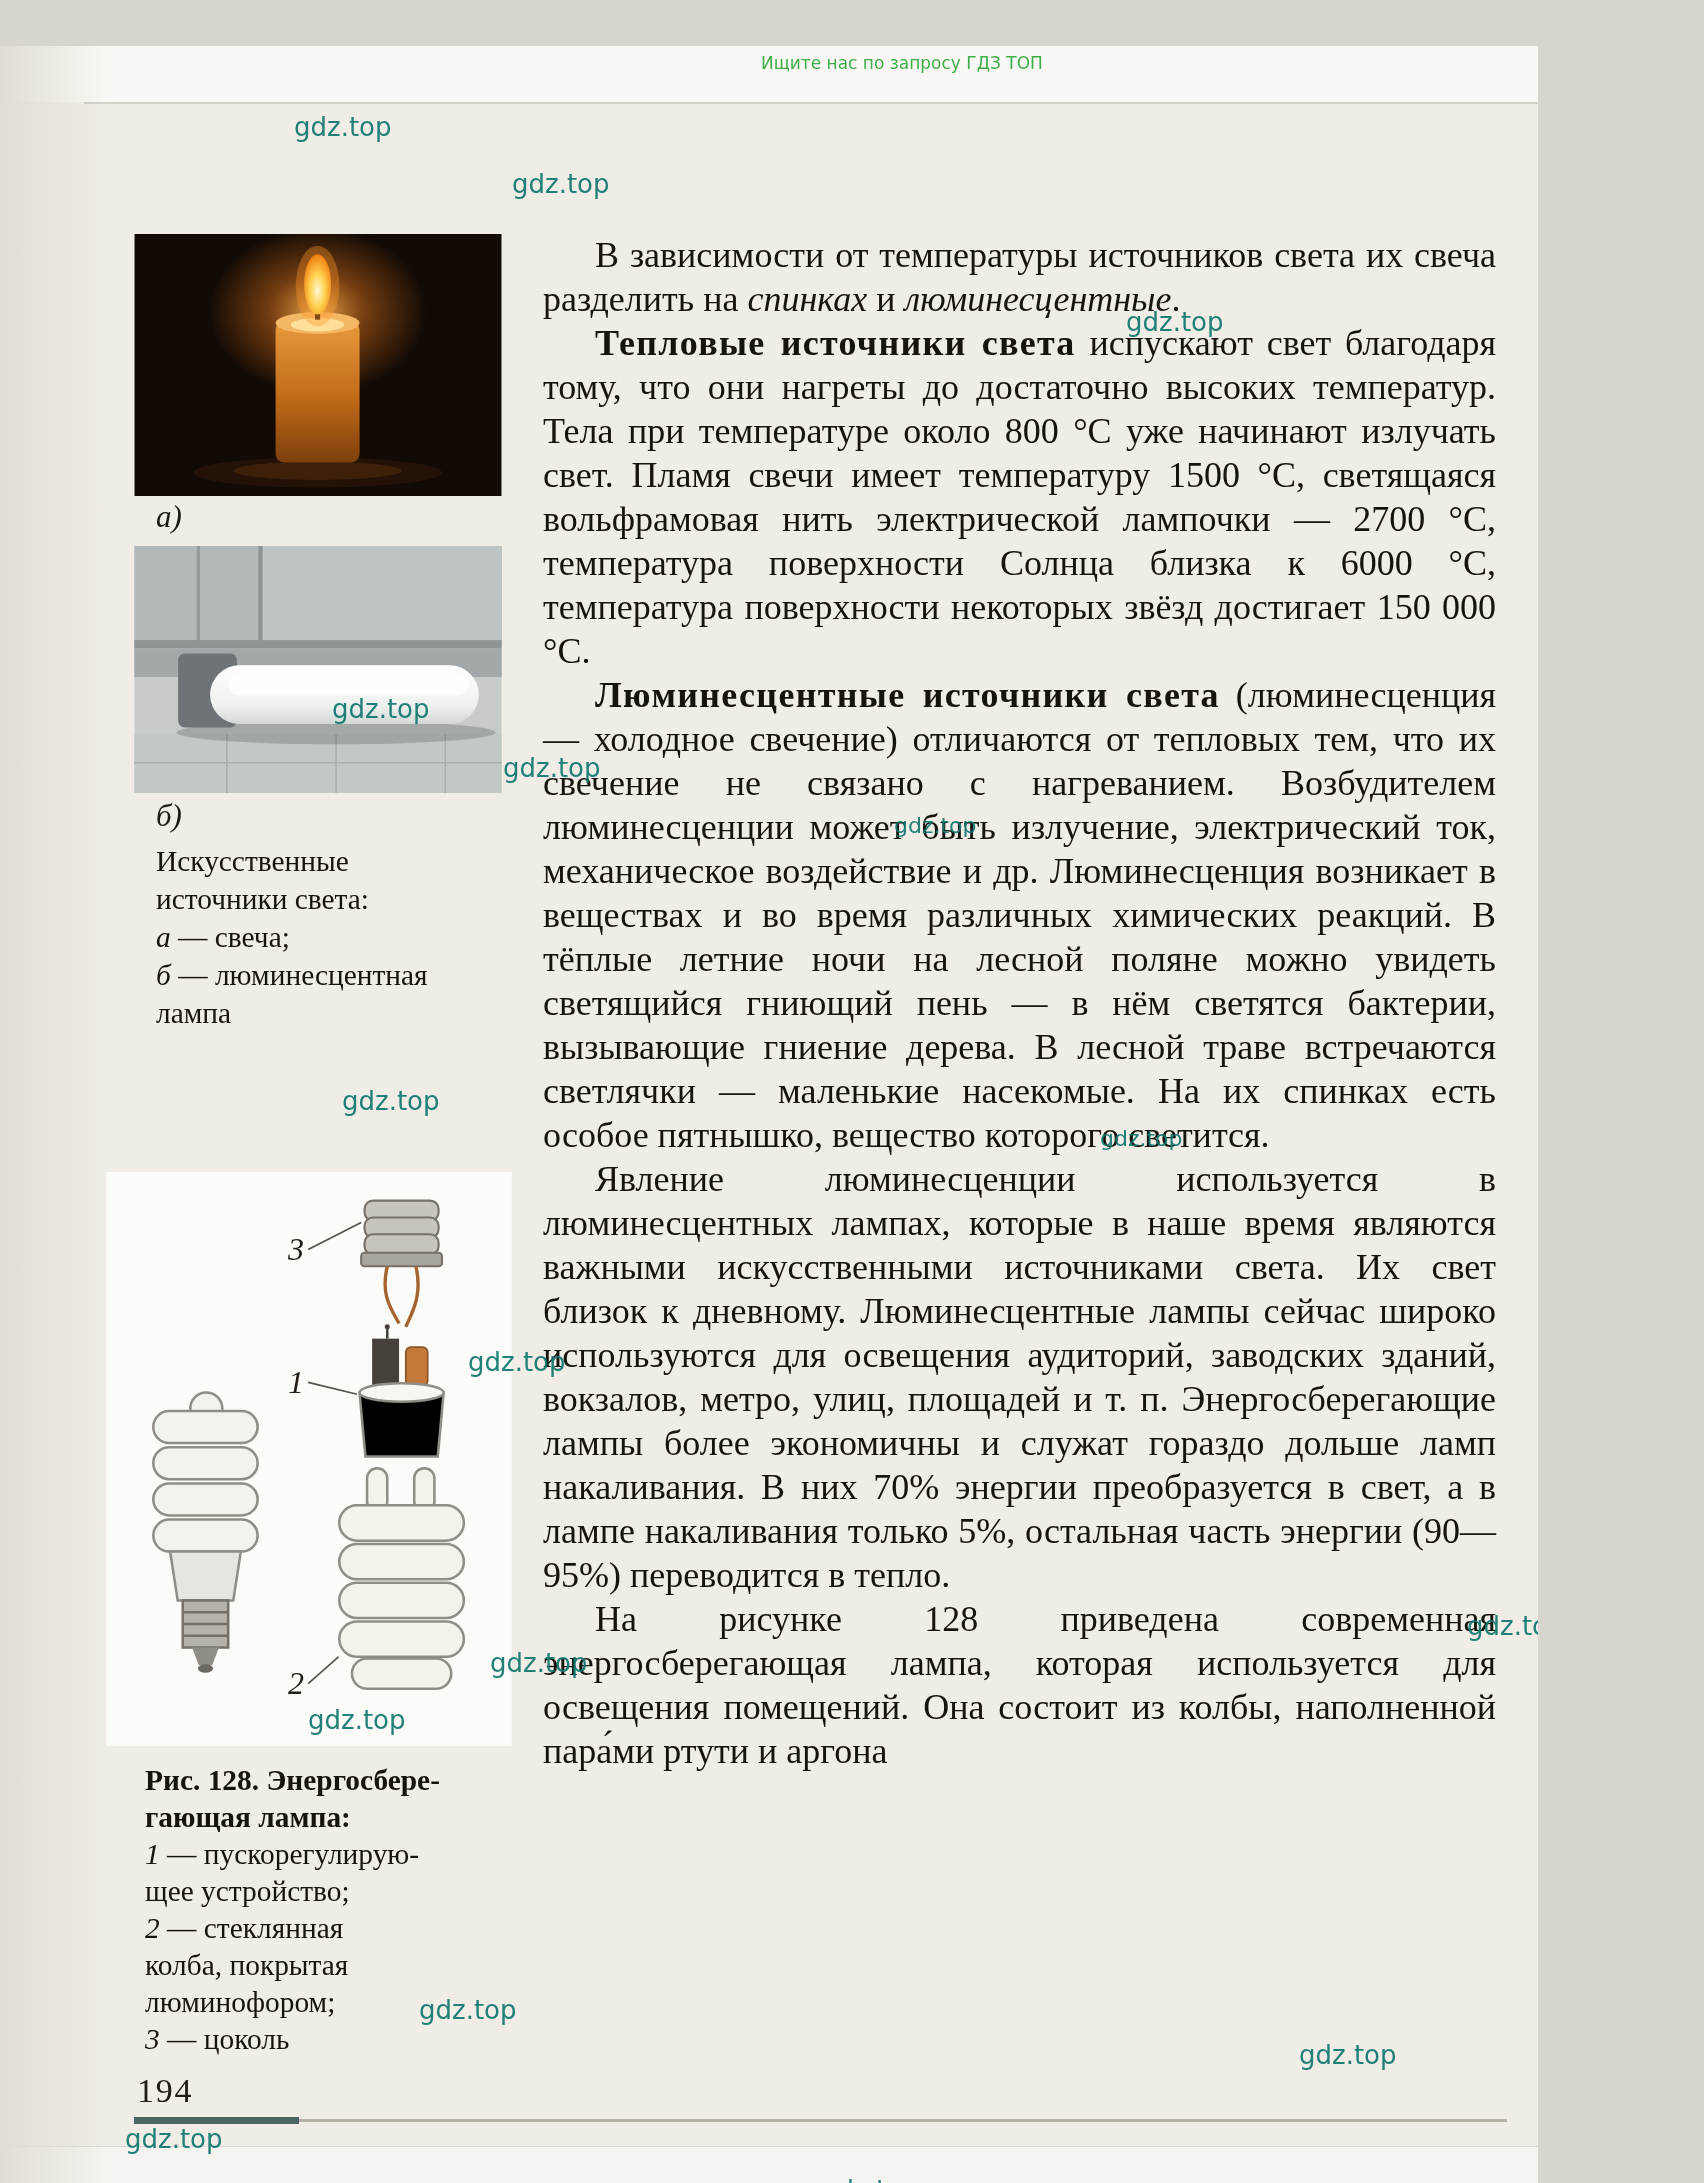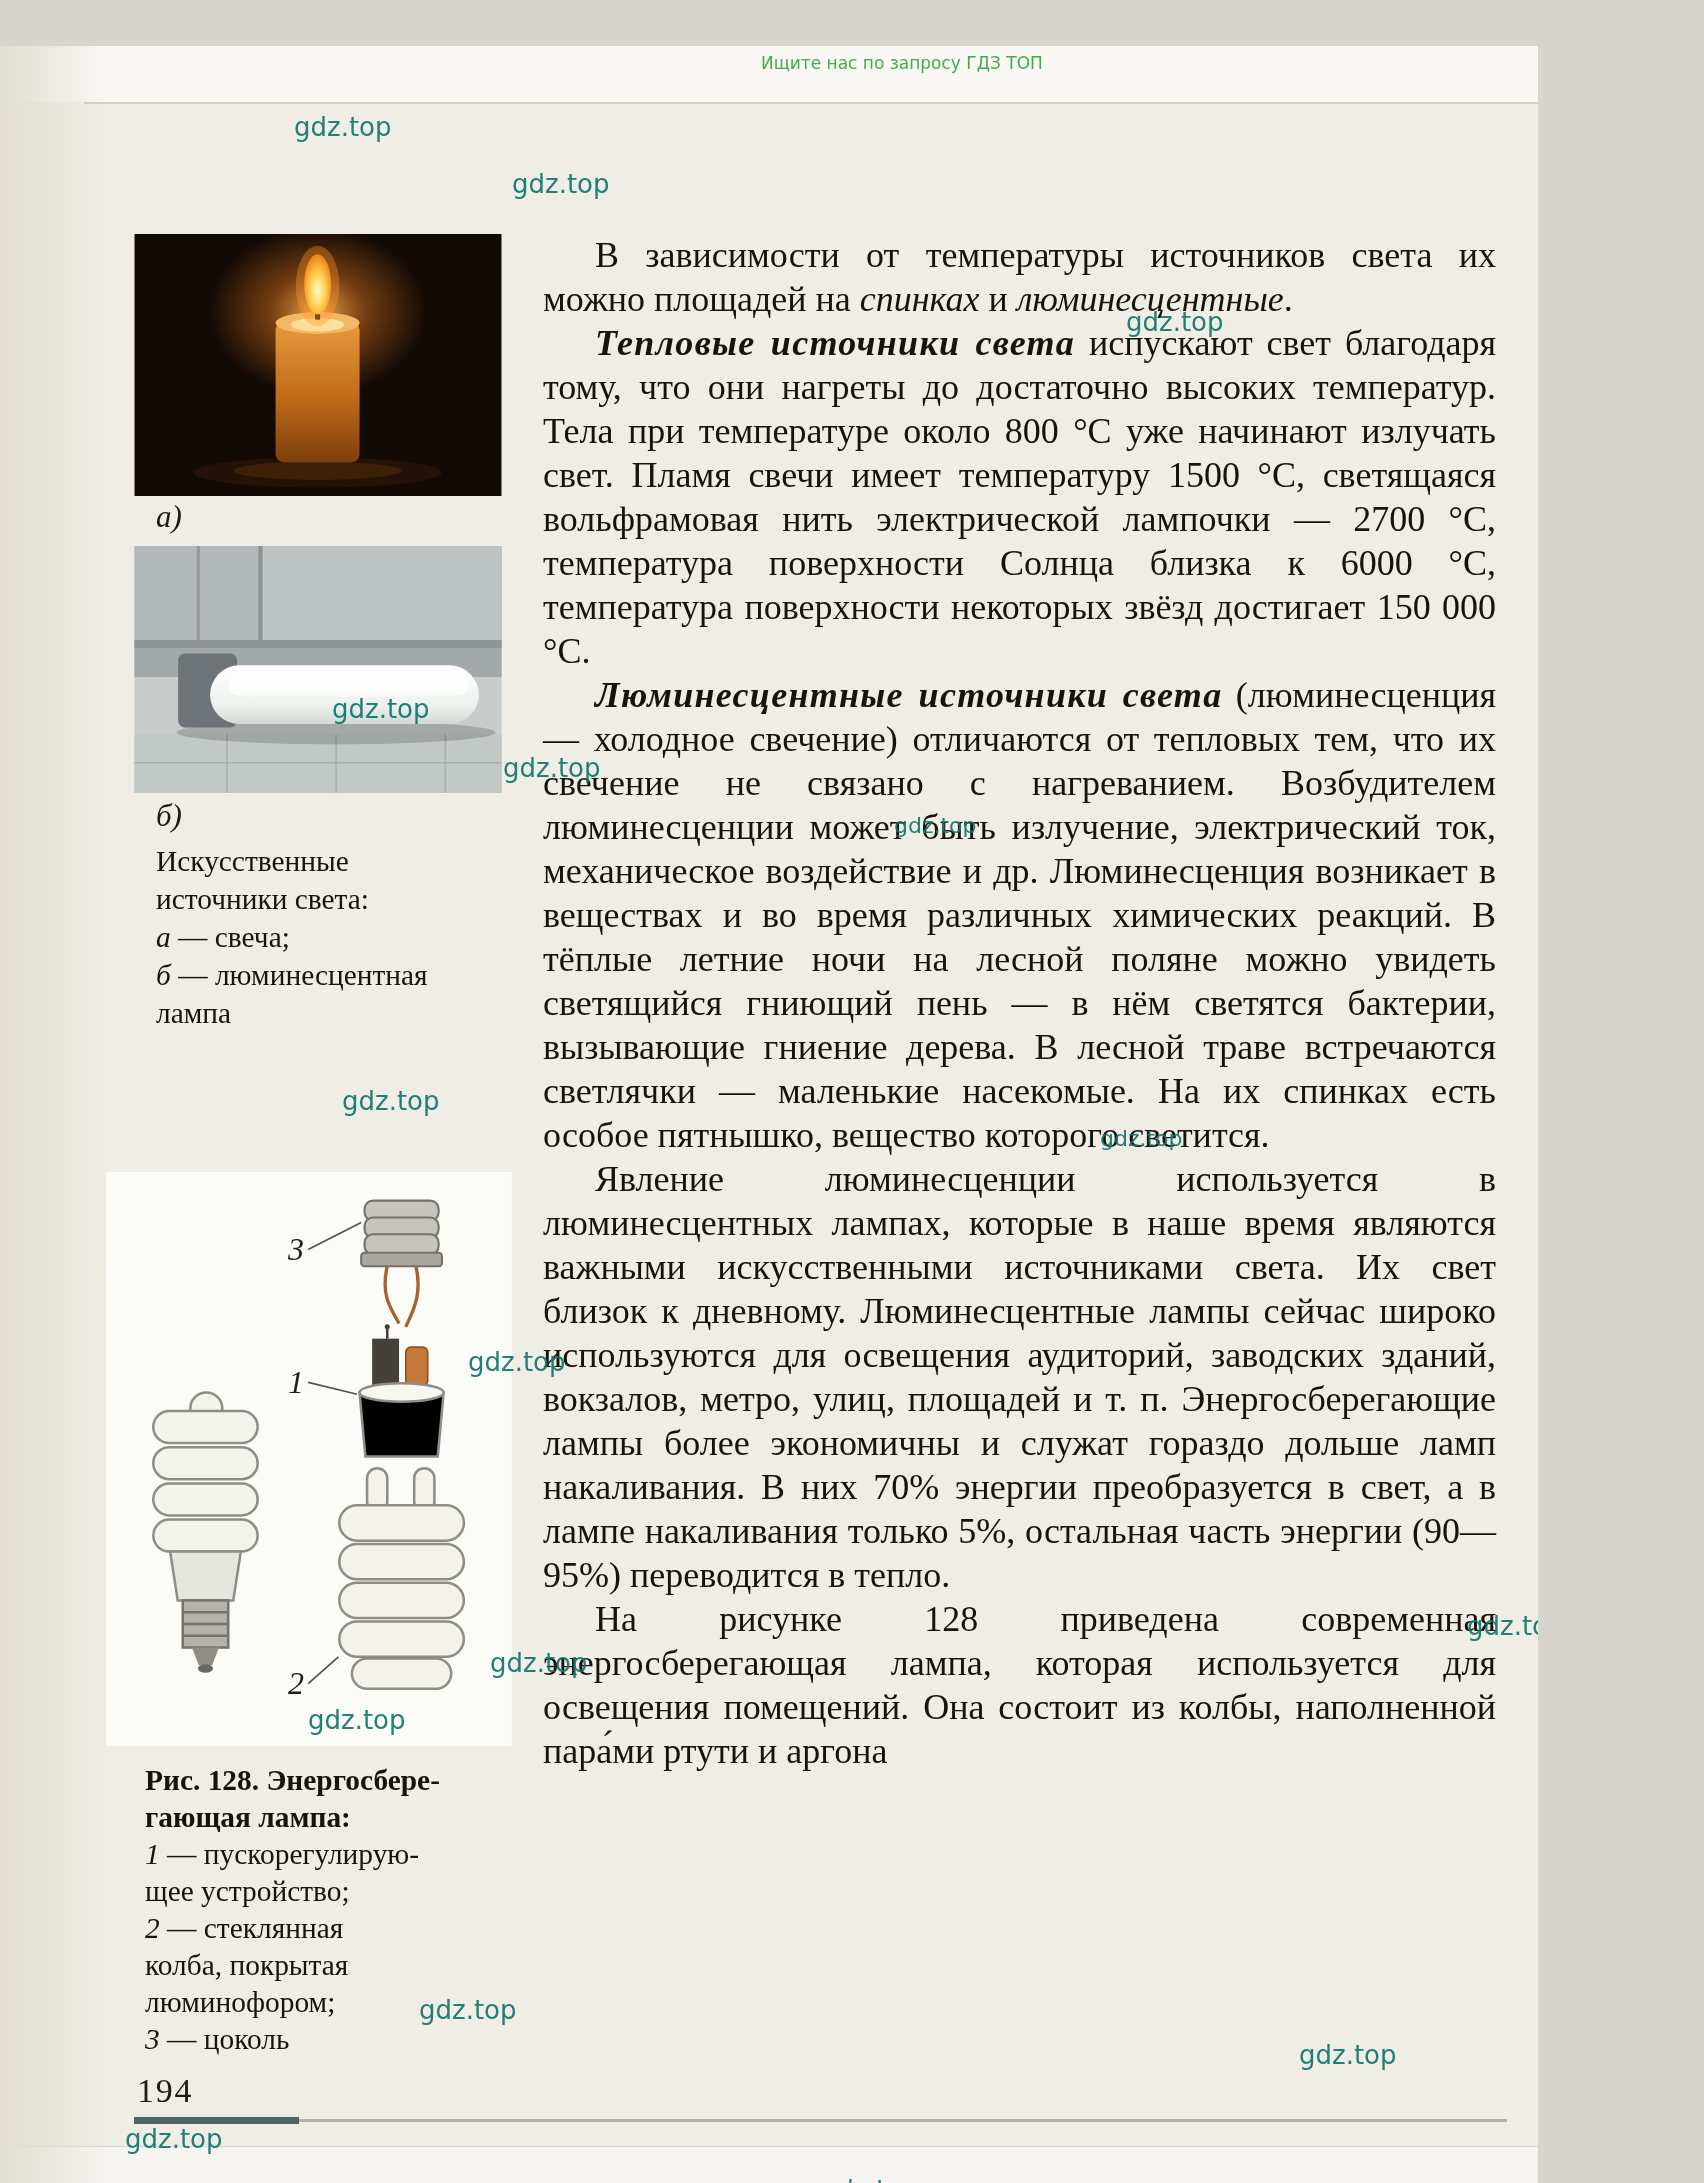--- a/index.html
+++ b/index.html
@@ -30,21 +30,21 @@
   .caption { position:absolute; font-size:29.4px; line-height:38px; color:#17130d; }
   .caption-ab { left:156px; top:796px; width:370px; }
   .caption-128 { left:145px; top:1716px; width:387px; line-height:37px; }
   .cap-line { white-space:nowrap; }
 
   .main-text { position:absolute; left:543px; top:187px; width:953px;
     font-size:36px; line-height:44px; text-align:justify; hyphens:auto; -webkit-hyphens:auto; }
   .main-text p { margin:0; text-indent:52px; }
   .seg-italic { font-style:italic; }
   .seg-bold { font-weight:bold; }
-  .seg-bolditalic { font-weight:bold; font-style:italic; letter-spacing:1.3px; }
+  .seg-bolditalic { font-weight:bold; letter-spacing:1.3px; }
 
   .page-number { position:absolute; left:137px; top:2026px; font-size:34px; letter-spacing:1.7px; color:#211d16; }
   .bottom-rule { position:absolute; left:134px; top:2073px; width:1373px; height:3.4px; background:#b7b1a5; }
   .bottom-rule::before { content:""; position:absolute; left:0; top:-2.5px; width:165px; height:7.6px; background:#4a6563; }
 
   .blue-mark-a { position:absolute; left:1686px; top:601px; width:14.3px; height:94px; background:#2e7ed0; }
   .blue-mark-b { position:absolute; left:1683px; top:1057px; width:9.3px; height:30px; background:#8cbae4; }
 
   .watermark-layer { position:absolute; left:0; top:0; width:100%; height:100%; pointer-events:none; }
   .watermark { position:absolute; font-family:"DejaVu Sans",sans-serif; font-size:26px; color:#0f766e; opacity:.92; white-space:nowrap; }
@@ -204,21 +204,21 @@
       <div class="cap-line"><span class="seg-bold">гающая лампа:</span></div>
       <div class="cap-line"><span class="seg-italic">1</span><span> — пускорегулирую-</span></div>
       <div class="cap-line"><span>щее устройство;</span></div>
       <div class="cap-line"><span class="seg-italic">2</span><span> — стеклянная</span></div>
       <div class="cap-line"><span>колба, покрытая</span></div>
       <div class="cap-line"><span>люминофором;</span></div>
       <div class="cap-line"><span class="seg-italic">3</span><span> — цоколь</span></div>
     </div>
 
   <div class="main-text">
-      <p><span>В зависимости от температуры источников света их можно площадей на </span><span class="seg-italic">спинках</span><span> и </span><span class="seg-italic">люминесцентные</span><span>.</span></p>
+      <p><span>В зависимости от температуры источников света их свеча разделить на </span><span class="seg-italic">спинках</span><span> и </span><span class="seg-italic">люминесцентные</span><span>.</span></p>
       <p><span class="seg-bolditalic">Тепловые источники света</span><span> испускают свет благодаря тому, что они нагреты до достаточно высоких температур. Тела при температуре около 800 °С уже начинают излучать свет. Пламя свечи имеет температуру 1500 °С, светящаяся вольфрамовая нить электрической лампочки — 2700 °С, температура поверхности Солнца близка к 6000 °С, температура поверхности некоторых звёзд достигает 150 000 °С.</span></p>
       <p><span class="seg-bolditalic">Люминесцентные источники света</span><span> (люминесценция — холодное свечение) отличаются от тепловых тем, что их свечение не связано с нагреванием. Возбудителем люминесценции может быть излучение, электрический ток, механическое воздействие и др. Люминесценция возникает в веществах и во время различных химических реакций. В тёплые летние ночи на лесной поляне можно увидеть светящийся гниющий пень — в нём светятся бактерии, вызывающие гниение дерева. В лесной траве встречаются светлячки — маленькие насекомые. На их спинках есть особое пятнышко, вещество которого светится.</span></p>
       <p><span>Явление люминесценции используется в люминесцентных лампах, которые в наше время являются важными искусственными источниками света. Их свет близок к дневному. Люминесцентные лампы сейчас широко используются для освещения аудиторий, заводских зданий, вокзалов, метро, улиц, площадей и т. п. Энергосберегающие лампы более экономичны и служат гораздо дольше ламп накаливания. В них 70% энергии преобразуется в свет, а в лампе накаливания только 5%, остальная часть энергии (90—95%) переводится в тепло.</span></p>
       <p><span>На рисунке 128 приведена современная энергосберегающая лампа, которая используется для освещения помещений. Она состоит из колбы, наполненной пара́ми ртути и аргона</span></p>
     </div>
 
   <div class="page-number">194</div>
   <div class="bottom-rule"></div>
 
   <div class="footer-watermark"><span style="color: rgb(232, 130, 30);">gdz top</span><span style="color: rgb(154, 154, 142);"> // </span><span style="color: rgb(63, 174, 73);">гдз топ</span><span style="color: rgb(154, 154, 142);"> // </span><span style="color: rgb(232, 130, 30);">гдз топ</span></div>

